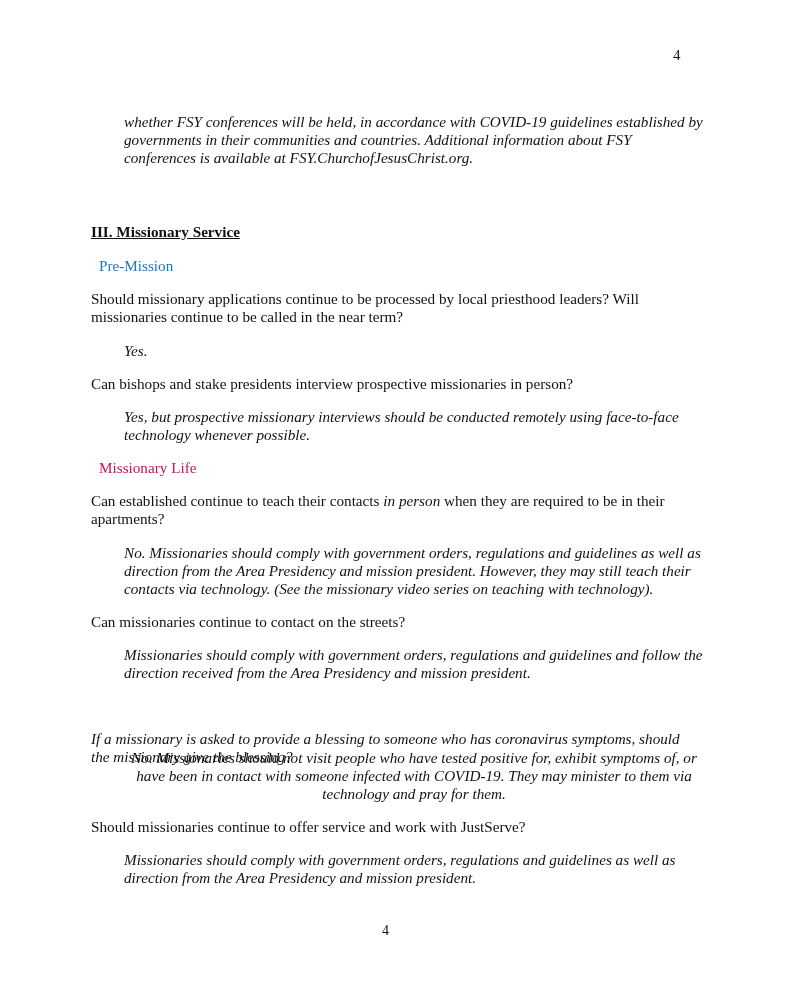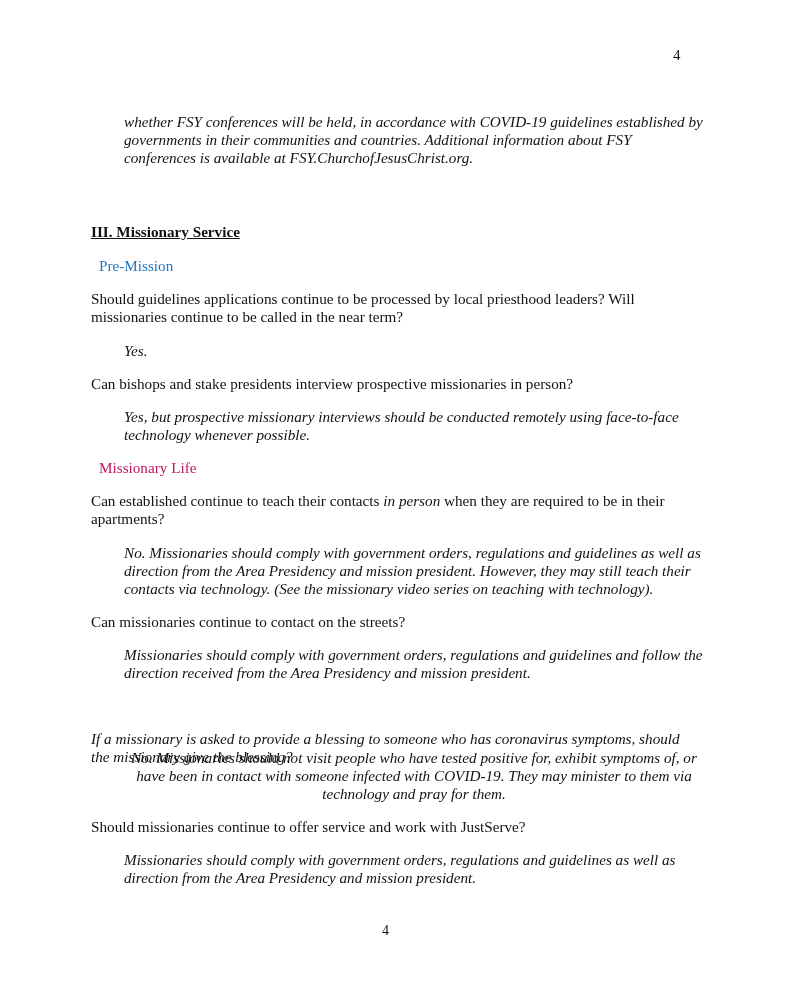--- a/index.html
+++ b/index.html
@@ -18,21 +18,21 @@
 <body>
 
 <div class="abs page-num-top">4</div>
 
 <div class="abs a" style="top:113px;">whether FSY conferences will be held, in accordance with COVID-19 guidelines established by governments in their communities and countries. Additional information about FSY conferences is available at FSY.ChurchofJesusChrist.org.</div>
 
 <div class="abs h" style="top:223px;text-decoration:underline;">III. Missionary Service</div>
 
 <div class="abs sub" style="top: 257px; color: rgb(31, 120, 193);">Pre-Mission</div>
 
-<div class="abs q" style="top:290px;">Should guidelines applications continue to be processed by local priesthood leaders? Will missionaries continue to be called in the near term?</div>
+<div class="abs q" style="top:290px;">Should missionary applications continue to be processed by local priesthood leaders? Will missionaries continue to be called in the near term?</div>
 <div class="abs a" style="top:342px;">Yes.</div>
 
 <div class="abs q" style="top:375px;">Can bishops and stake presidents interview prospective missionaries in person?</div>
 <div class="abs a" style="top:408px;">Yes, but prospective missionary interviews should be conducted remotely using face-to-face technology whenever possible.</div>
 
 <div class="abs sub" style="top: 459px; color: #be185d;">Missionary Life</div>
 
 <div class="abs q" style="top:492px;"><span>Can established continue to teach their contacts </span><em>in person</em><span> when they are required to be in their apartments?</span></div>
 <div class="abs a" style="top:544px;">No. Missionaries should comply with government orders, regulations and guidelines as well as direction from the Area Presidency and mission president. However, they may still teach their contacts via technology. (See the missionary video series on teaching with technology).</div>
 

